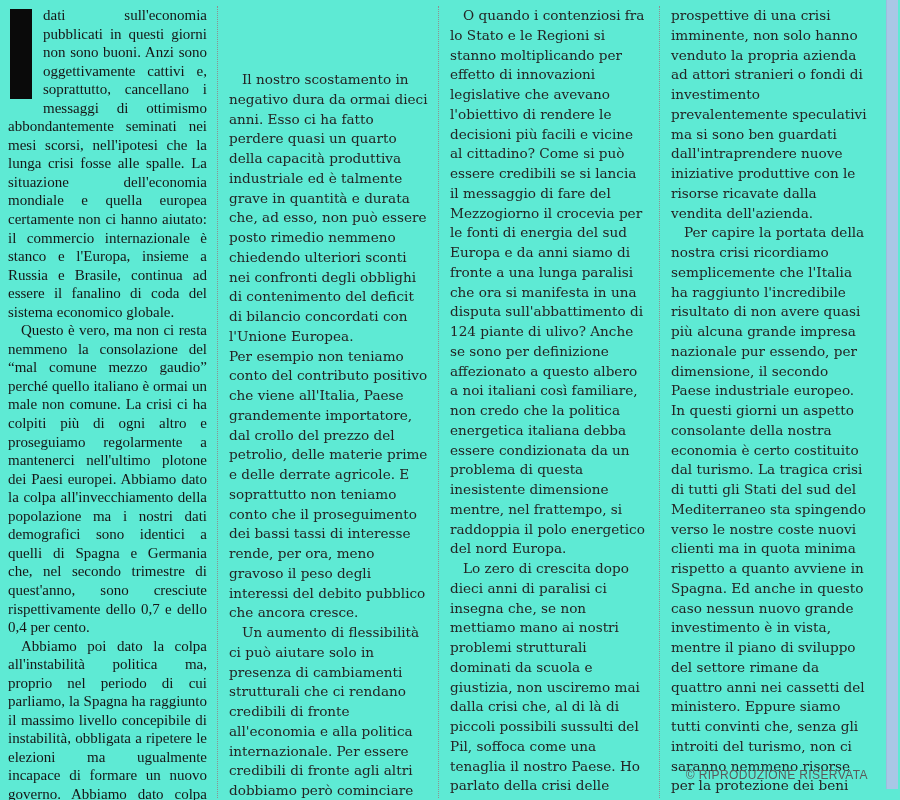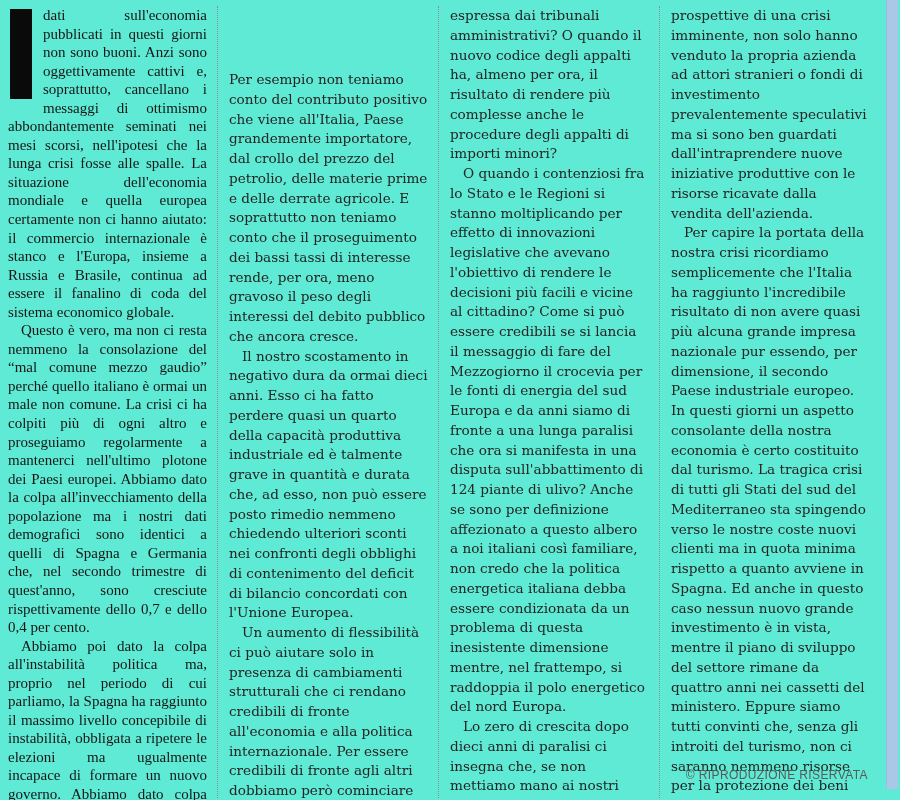--- a/index.html
+++ b/index.html
@@ -86,27 +86,26 @@
 <div class="page">
   <div class="columns">
 
     <div class="col col-justify">
       <p class="para"><span class="dropcap">I</span>dati sull'economia pubblicati in questi giorni non sono buoni. Anzi sono oggettivamente cattivi e, soprattutto, cancellano i messaggi di ottimismo abbondantemente seminati nei mesi scorsi, nell'ipotesi che la lunga crisi fosse alle spalle. La situazione dell'economia mondiale e quella europea certamente non ci hanno aiutato: il commercio internazionale è stanco e l'Europa, insieme a Russia e Brasile, continua ad essere il fanalino di coda del sistema economico globale.</p>
         <p class="para indent">Questo è vero, ma non ci resta nemmeno la consolazione del “mal comune mezzo gaudio” perché quello italiano è ormai un male non comune. La crisi ci ha colpiti più di ogni altro e proseguiamo regolarmente a mantenerci nell'ultimo plotone dei Paesi europei. Abbiamo dato la colpa all'invecchiamento della popolazione ma i nostri dati demografici sono identici a quelli di Spagna e Germania che, nel secondo trimestre di quest'anno, sono cresciute rispettivamente dello 0,7 e dello 0,4 per cento.</p>
         <p class="para indent">Abbiamo poi dato la colpa all'instabilità politica ma, proprio nel periodo di cui parliamo, la Spagna ha raggiunto il massimo livello concepibile di instabilità, obbligata a ripetere le elezioni ma ugualmente incapace di formare un nuovo governo. Abbiamo dato colpa alla Brexit, dimenticando che essa è arrivata solo alla fine del trimestre in questione, mentre non teniamo conto del robusto contributo positivo che viene all'Italia da altri aspetti.</p>
     </div>
 
     <div class="col col-ragged col-offset">
-      <p class="para">Per esempio non teniamo conto del contributo positivo che viene all'Italia, Paese grandemente importatore, dal crollo del prezzo del petrolio, delle materie prime e delle derrate agricole. E soprattutto non teniamo conto che il proseguimento dei bassi tassi di interesse rende, per ora, meno gravoso il peso degli interessi del debito pubblico che ancora cresce.</p>
-        <p class="para indent">Il nostro scostamento in negativo dura da ormai dieci anni. Esso ci ha fatto perdere quasi un quarto della capacità produttiva industriale ed è talmente grave in quantità e durata che, ad esso, non può essere posto rimedio nemmeno chiedendo ulteriori sconti nei confronti degli obblighi di contenimento del deficit di bilancio concordati con l'Unione Europea.</p>
+      <p class="para indent">Il nostro scostamento in negativo dura da ormai dieci anni. Esso ci ha fatto perdere quasi un quarto della capacità produttiva industriale ed è talmente grave in quantità e durata che, ad esso, non può essere posto rimedio nemmeno chiedendo ulteriori sconti nei confronti degli obblighi di contenimento del deficit di bilancio concordati con l'Unione Europea.</p>
+        <p class="para">Per esempio non teniamo conto del contributo positivo che viene all'Italia, Paese grandemente importatore, dal crollo del prezzo del petrolio, delle materie prime e delle derrate agricole. E soprattutto non teniamo conto che il proseguimento dei bassi tassi di interesse rende, per ora, meno gravoso il peso degli interessi del debito pubblico che ancora cresce.</p>
         <p class="para indent">Un aumento di flessibilità ci può aiutare solo in presenza di cambiamenti strutturali che ci rendano credibili di fronte all'economia e alla politica internazionale. Per essere credibili di fronte agli altri dobbiamo però cominciare ad essere credibili di fronte a noi stessi. Come possiamo pensare che i programmi di nuove infrastrutture possano risvegliare l'economia in tempo ragionevole quando il 70% di essi è bloccato da contenziosi senza fine, nonostante la recente volontà di cambiamento</p>
     </div>
 
     <div class="col col-ragged">
-      <p class="para">espressa dai tribunali amministrativi? O quando il nuovo codice degli appalti ha, almeno per ora, il risultato di rendere più complesse anche le procedure degli appalti di importi minori?</p>
         <p class="para indent">O quando i contenziosi fra lo Stato e le Regioni si stanno moltiplicando per effetto di innovazioni legislative che avevano l'obiettivo di rendere le decisioni più facili e vicine al cittadino? Come si può essere credibili se si lancia il messaggio di fare del Mezzogiorno il crocevia per le fonti di energia del sud Europa e da anni siamo di fronte a una lunga paralisi che ora si manifesta in una disputa sull'abbattimento di 124 piante di ulivo? Anche se sono per definizione affezionato a questo albero a noi italiani così familiare, non credo che la politica energetica italiana debba essere condizionata da un problema di questa inesistente dimensione mentre, nel frattempo, si raddoppia il polo energetico del nord Europa.</p>
         <p class="para indent">Lo zero di crescita dopo dieci anni di paralisi ci insegna che, se non mettiamo mano ai nostri problemi strutturali dominati da scuola e giustizia, non usciremo mai dalla crisi che, al di là di piccoli possibili sussulti del Pil, soffoca come una tenaglia il nostro Paese. Ho parlato della crisi delle strutture pubbliche ma, tra coloro che non credono nell'Italia, dobbiamo elencare anche alcuni protagonisti dell'imprenditoria privata che, senza alcuna situazione di crisi aziendale o</p>
     </div>
 
     <div class="col col-ragged col-last">
       <p class="para">prospettive di una crisi imminente, non solo hanno venduto la propria azienda ad attori stranieri o fondi di investimento prevalentemente speculativi ma si sono ben guardati dall'intraprendere nuove iniziative produttive con le risorse ricavate dalla vendita dell'azienda.</p>
         <p class="para indent">Per capire la portata della nostra crisi ricordiamo semplicemente che l'Italia ha raggiunto l'incredibile risultato di non avere quasi più alcuna grande impresa nazionale pur essendo, per dimensione, il secondo Paese industriale europeo. In questi giorni un aspetto consolante della nostra economia è certo costituito dal turismo. La tragica crisi di tutti gli Stati del sud del Mediterraneo sta spingendo verso le nostre coste nuovi clienti ma in quota minima rispetto a quanto avviene in Spagna. Ed anche in questo caso nessun nuovo grande investimento è in vista, mentre il piano di sviluppo del settore rimane da quattro anni nei cassetti del ministero. Eppure siamo tutti convinti che, senza gli introiti del turismo, non ci saranno nemmeno risorse per la protezione dei beni culturali.</p>
       <span class="copyright">© RIPRODUZIONE RISERVATA</span>
     </div>
 

